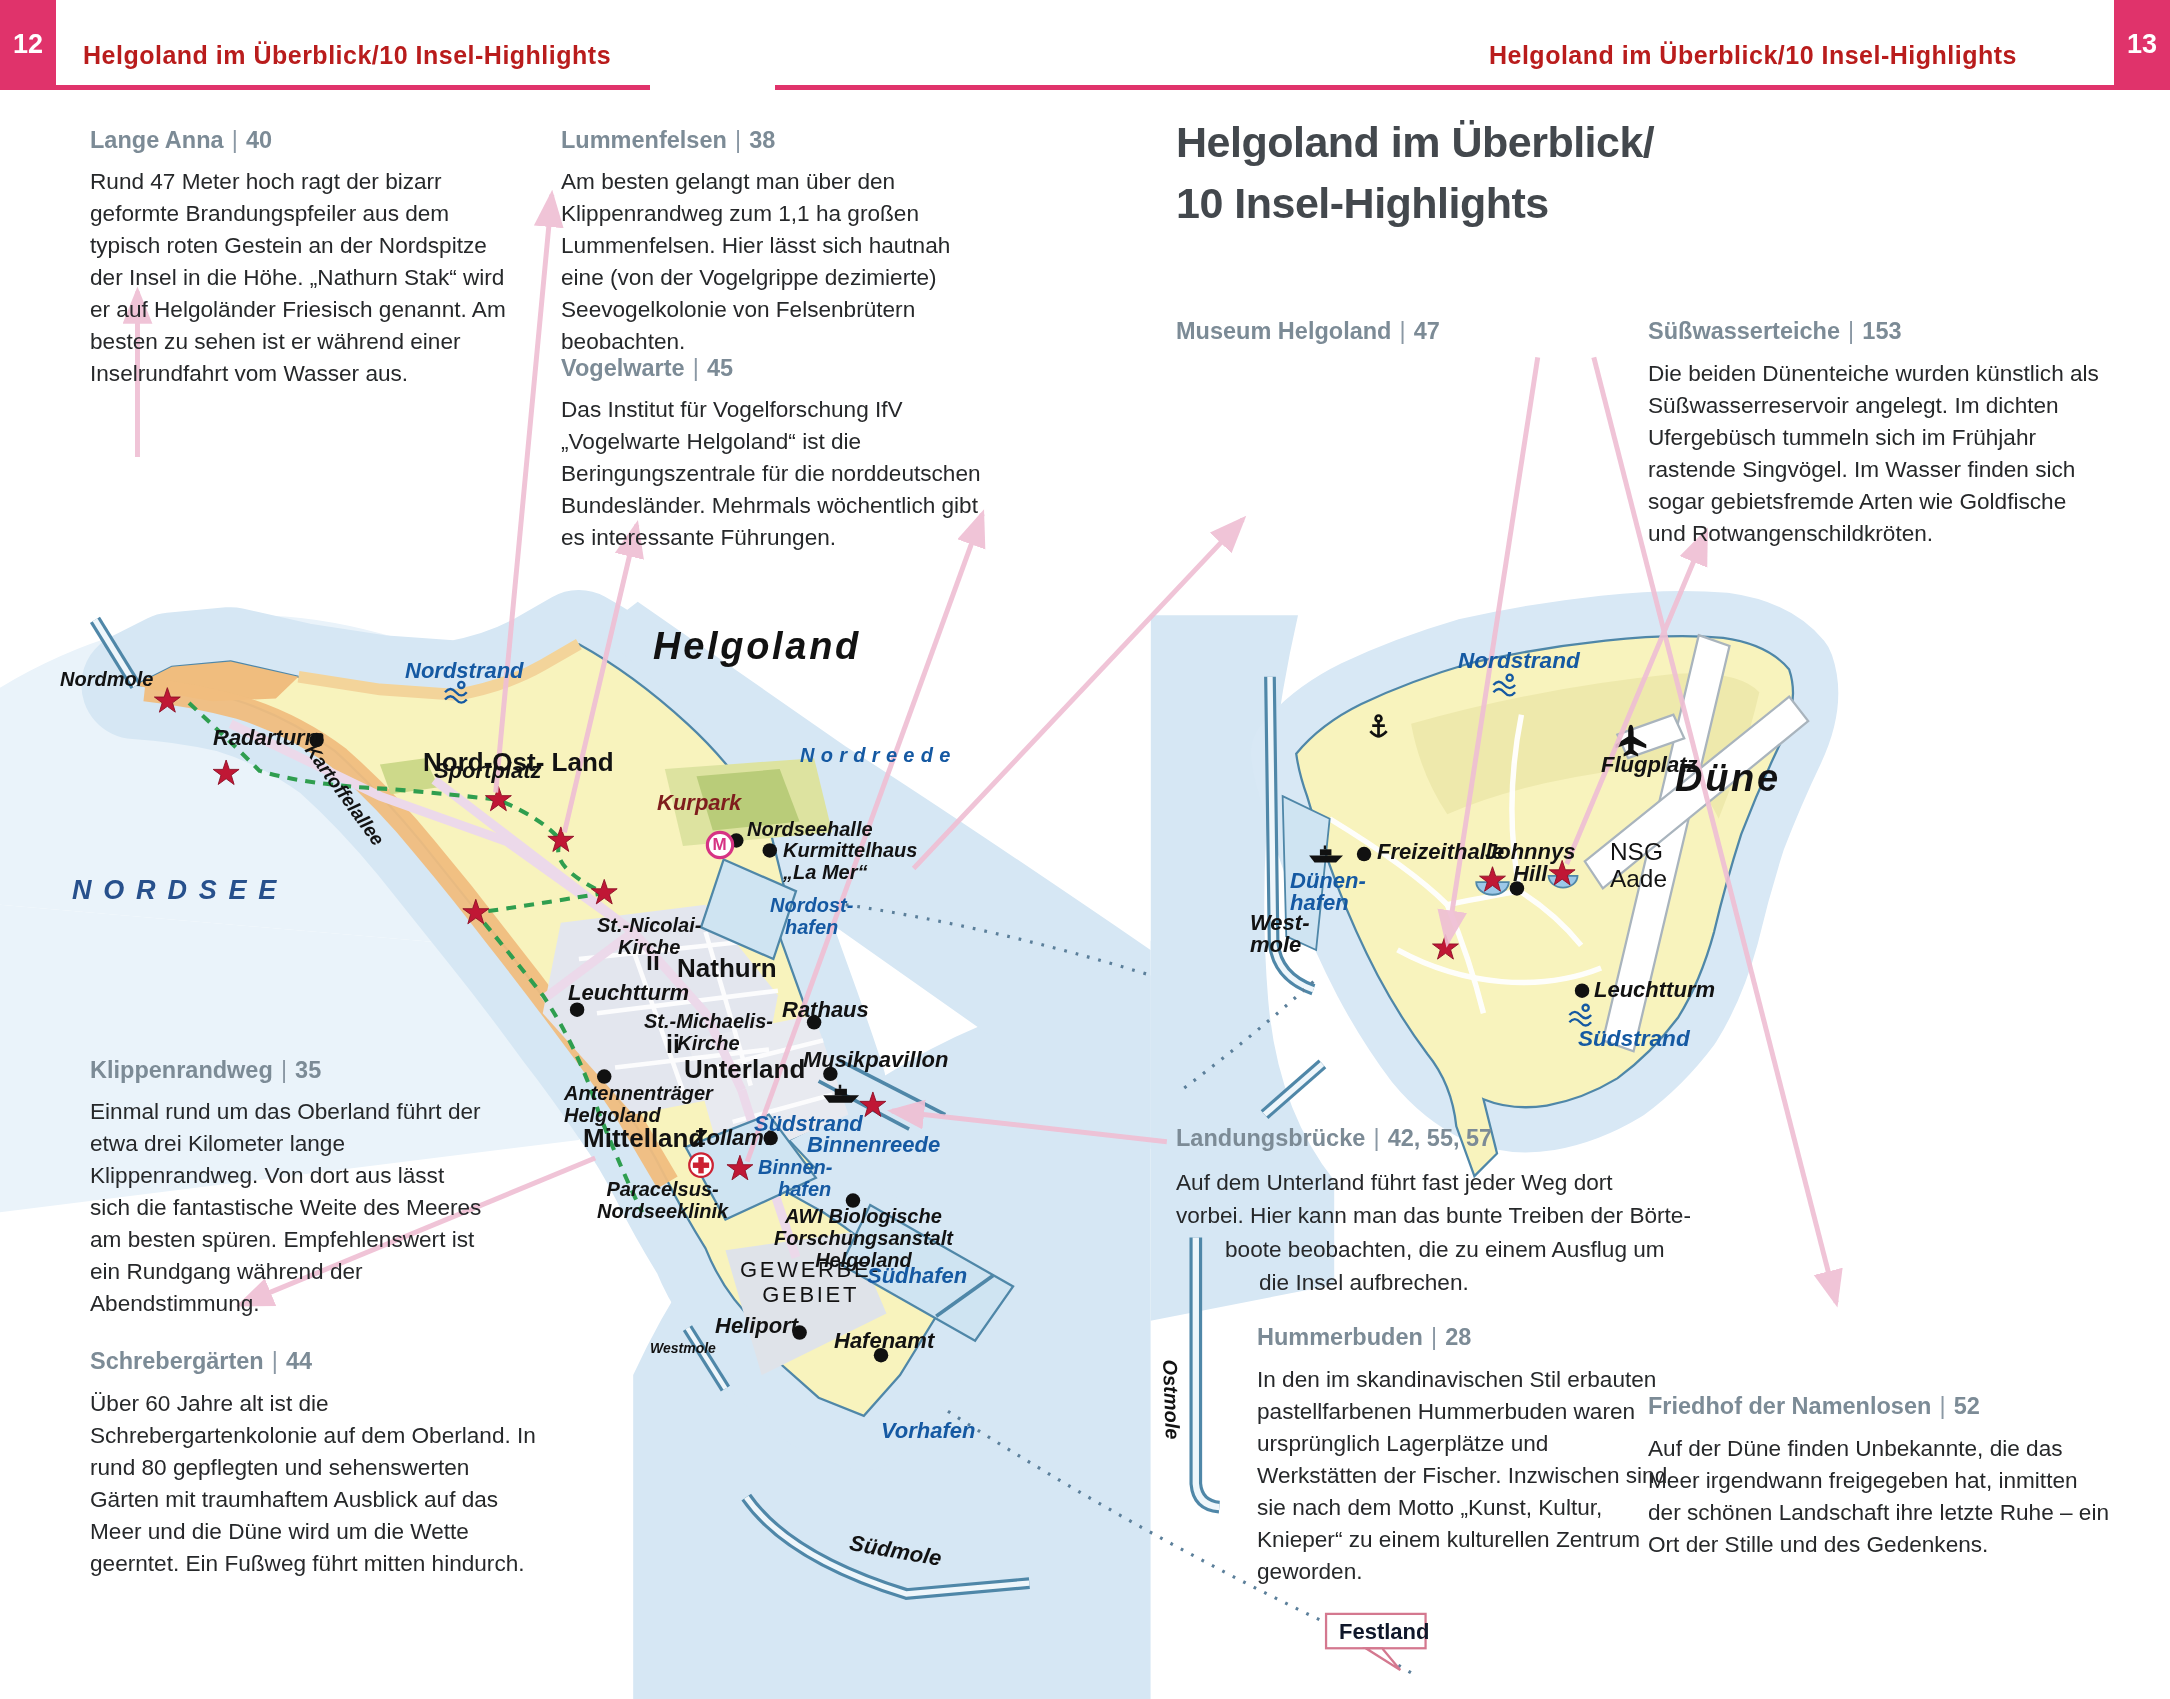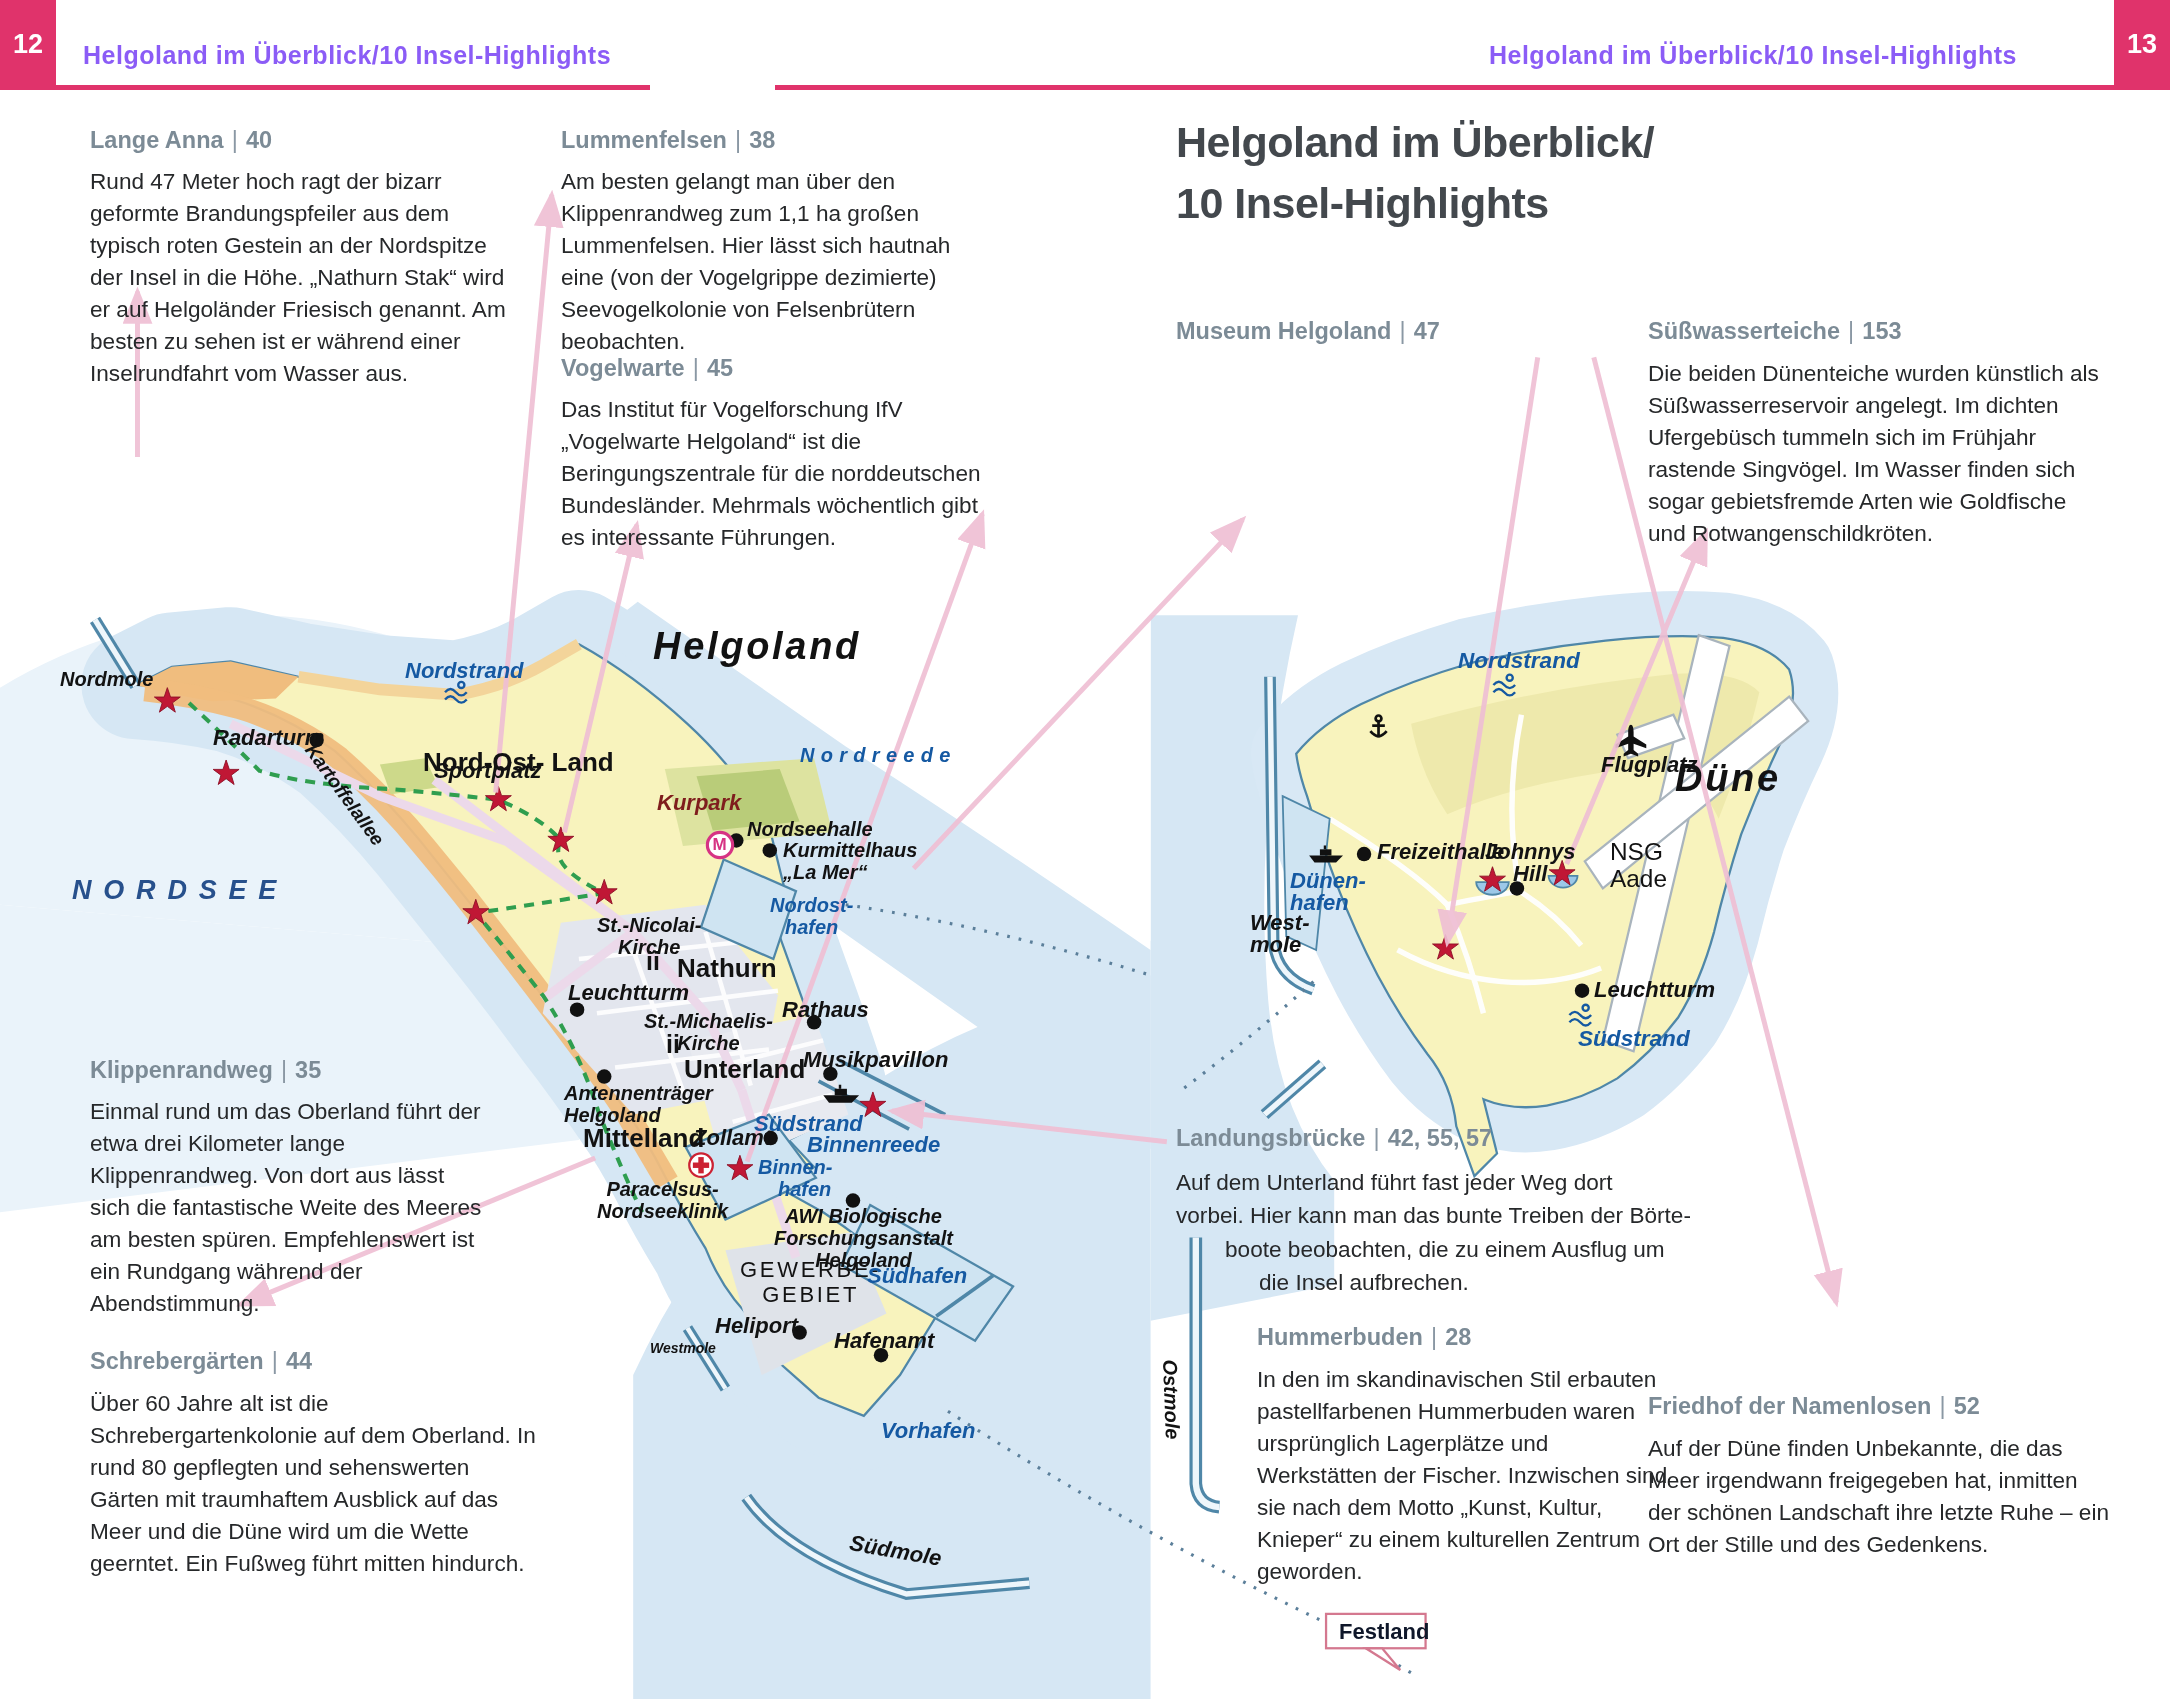--- a/index.html
+++ b/index.html
@@ -3,21 +3,21 @@
 <meta charset="utf-8">
 <style>
   html,body{margin:0;padding:0;background:#ffffff;}
   #canvas{position:relative;width:2170px;height:1700px;background:#ffffff;overflow:hidden;
           font-family:"Liberation Sans",sans-serif;}
   svg.map{position:absolute;left:0;top:0;z-index:1;}
   
   .pgbox{position:absolute;z-index:3;width:56px;height:88px;background:#e0336b;color:#fff;
          font:bold 27px/88px "Liberation Sans",sans-serif;text-align:center;}
   .hdr{position:absolute;z-index:3;font:bold 25px/31px "Liberation Sans",sans-serif;
-       color:#8b5cf6;letter-spacing:0.5px;}
+       color:#b91c1c;letter-spacing:0.5px;}
   .hline{position:absolute;z-index:3;height:5.4px;background:#e0336b;}
   
   .art-h{position:absolute;z-index:3;font:bold 23.5px/27px "Liberation Sans",sans-serif;color:#7c8b96;white-space:nowrap;}
   .art-h .pipe{font-weight:400;margin:0 8.1px;color:#8a98a4;}
   .art-b{position:absolute;z-index:3;font:400 22.6px/32px "Liberation Sans",sans-serif;color:#26282a;text-align:left;}
   .bline{position:absolute;z-index:3;font:400 22.6px/32px "Liberation Sans",sans-serif;color:#26282a;white-space:nowrap;}
   .btitle{position:absolute;z-index:3;font:bold 43px/52px "Liberation Sans",sans-serif;color:#43484d;letter-spacing:-0.5px;}
   
   .ml{position:absolute;z-index:3;font:italic bold 20px/22px "Liberation Sans",sans-serif;
       color:#121212;white-space:pre-line;}

